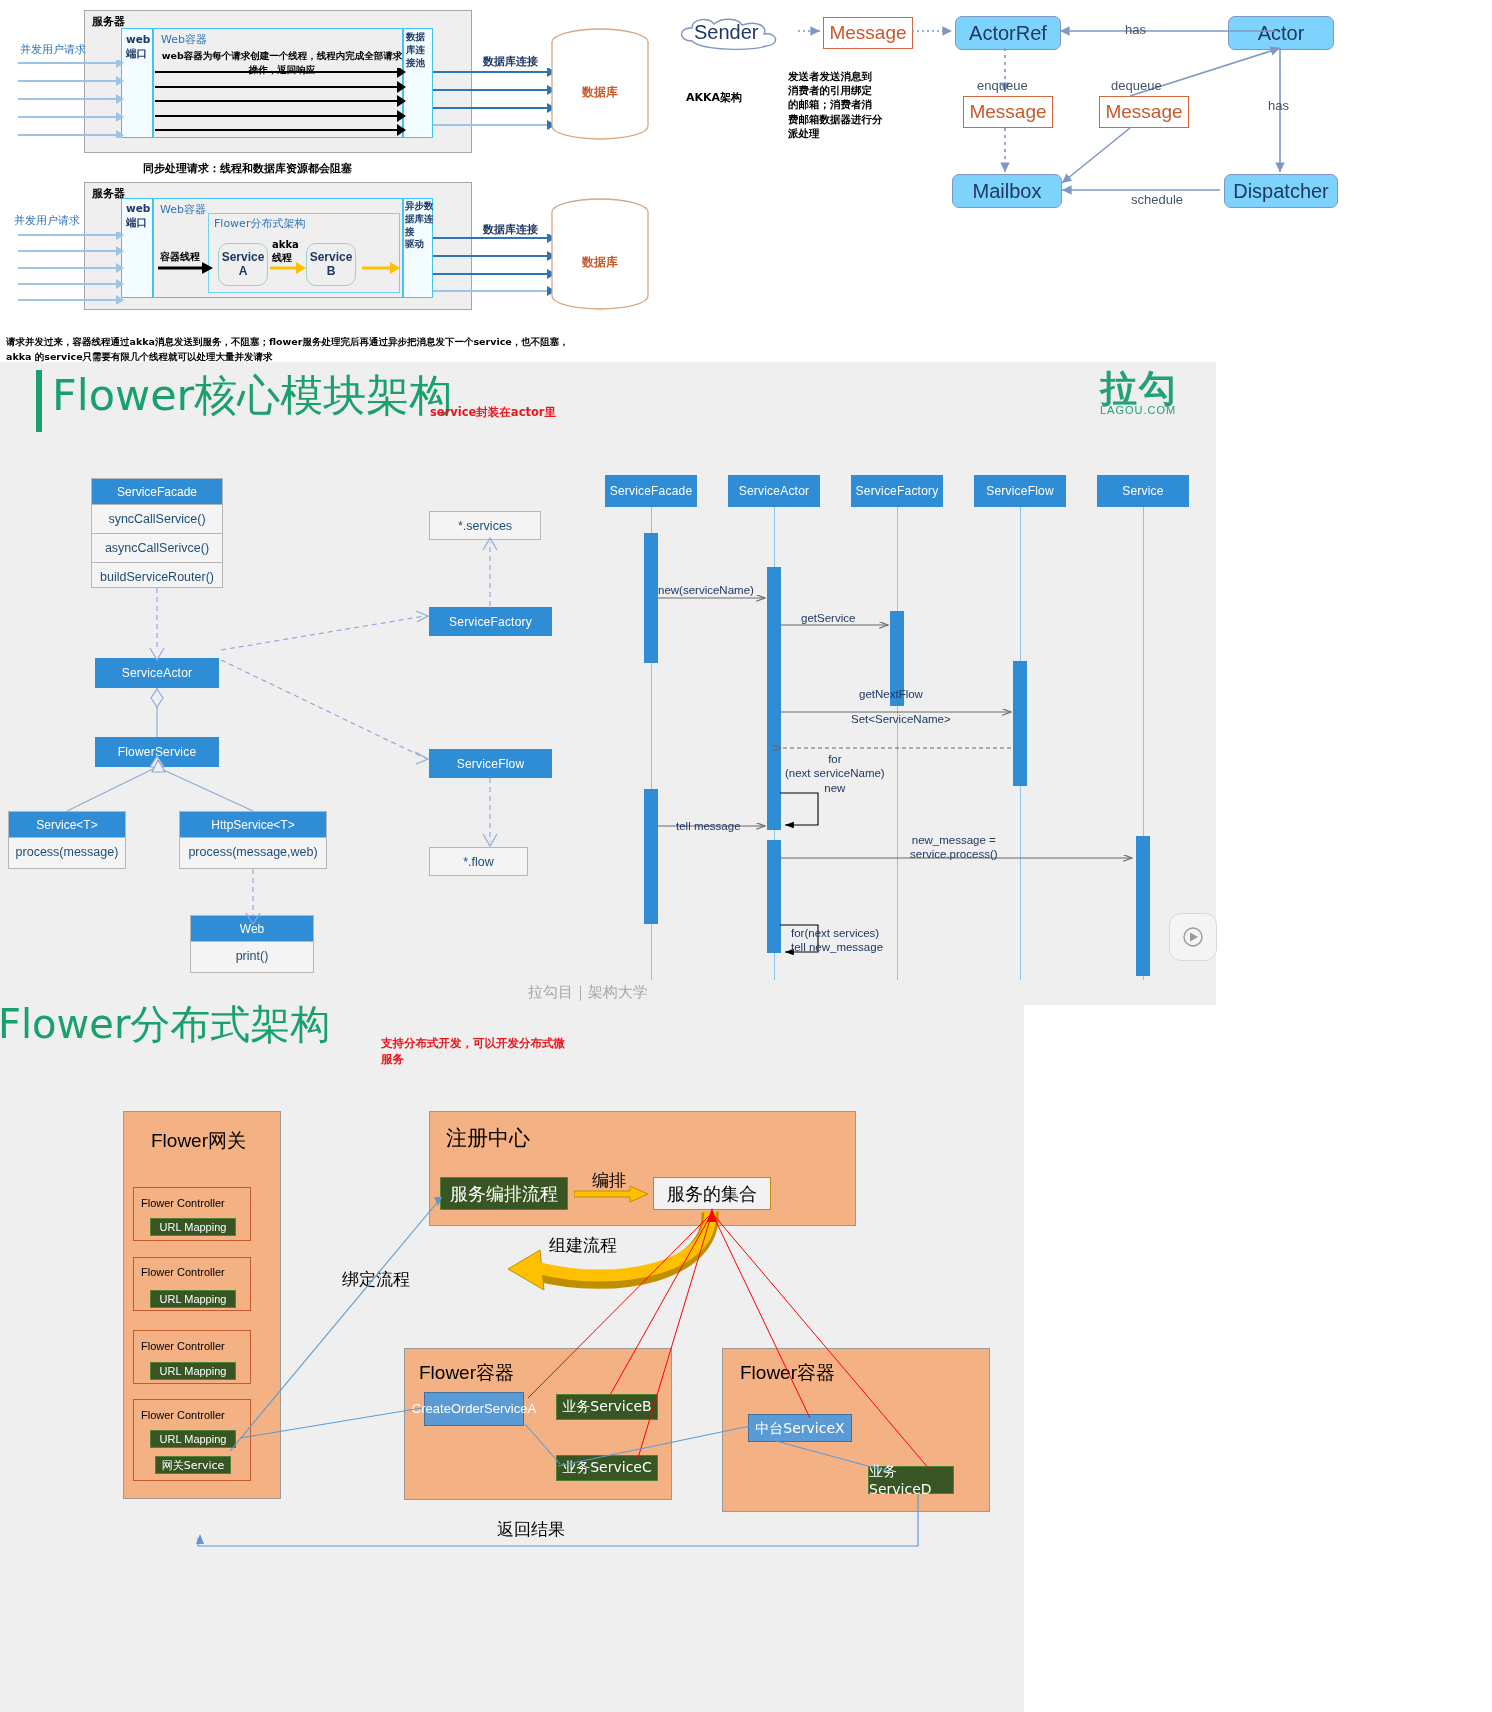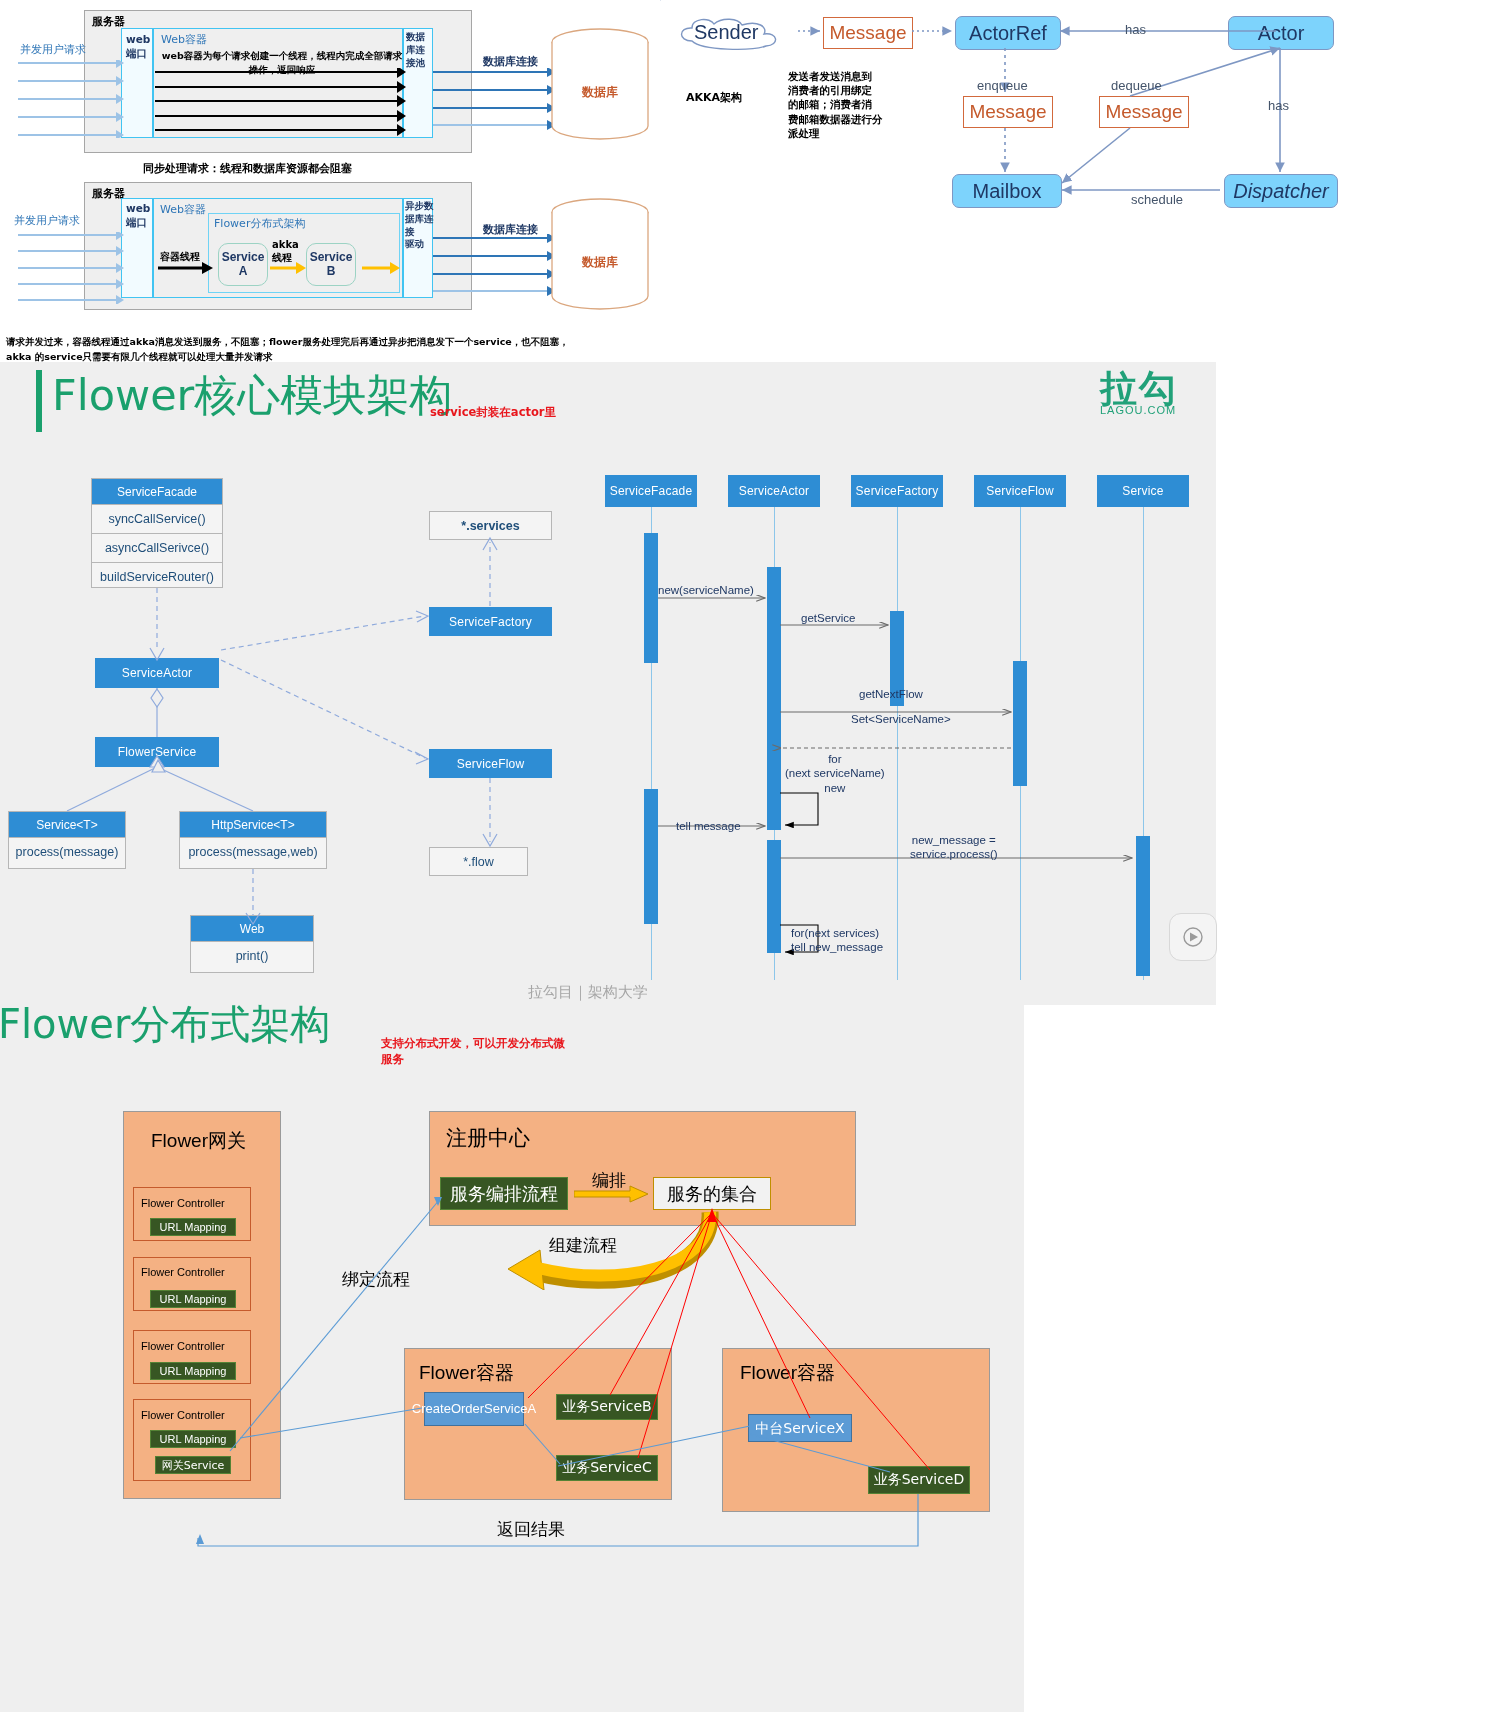--- a/index.html
+++ b/index.html
@@ -255,21 +255,21 @@
   </svg>
 </div>
 <div class="abs" style="left:694px;top:21px;font-size:20px;color:#1f3864;">Sender</div>
 
 <div class="akka-msg" style="left:823px;top:17px;width:88px;height:30px;">Message</div>
 <div class="akka-node" style="left:955px;top:16px;width:104px;height:32px;">ActorRef</div>
 <div class="akka-node" style="left:1228px;top:16px;width:104px;height:32px;">Actor</div>
 <div class="akka-msg" style="left:963px;top:96px;width:88px;height:30px;">Message</div>
 <div class="akka-msg" style="left:1099px;top:96px;width:88px;height:30px;">Message</div>
 <div class="akka-node" style="left:952px;top:174px;width:108px;height:32px;">Mailbox</div>
-<div class="akka-node" style="left:1224px;top:174px;width:112px;height:32px;font-style:italic;">Dispatcher</div>
+<div class="akka-node" style="left:1224px;top:174px;width:112px;height:32px;">Dispatcher</div>
 
 <div class="abs" style="left:660px;top:0px;">
   <svg width="832" height="220">
     <defs>
       <marker id="ah" markerWidth="8" markerHeight="8" refX="6" refY="3" orient="auto">
         <path d="M0,0 L6,3 L0,6 z" fill="#7e97c3"></path>
       </marker>
     </defs>
     <g stroke="#7e97c3" stroke-width="1.6" fill="none" marker-end="url(#ah)">
       <path d="M138,31 H160" stroke-dasharray="2,3"></path>
@@ -322,21 +322,21 @@
 </div>
 <div class="cls" style="left:179px;top:811px;width:148px;height:58px;">
   <div class="hd">HttpService&lt;T&gt;</div>
   <div class="mt">process(message,web)</div>
 </div>
 <div class="cls" style="left:190px;top:915px;width:124px;height:58px;">
   <div class="hd">Web</div>
   <div class="mt">print()</div>
 </div>
 
-<div class="whitebox" style="left:429px;top:511px;width:123px;height:29px;font-weight:bold;">*.services</div>
+<div class="whitebox" style="left:429px;top:511px;width:112px;height:29px;">*.services</div>
 <div class="bluebox" style="left:429px;top:607px;width:123px;height:29px;">ServiceFactory</div>
 <div class="bluebox" style="left:429px;top:749px;width:123px;height:29px;">ServiceFlow</div>
 <div class="whitebox" style="left:429px;top:847px;width:99px;height:29px;">*.flow</div>
 
 <div class="abs" style="left:0px;top:470px;">
   <svg width="600" height="520">
     <g stroke="#8faadc" stroke-width="1.2" fill="none">
 
       <path d="M157,118 V180" stroke-dasharray="5,4"></path>
       <path d="M150,178 L157,190 L164,178" fill="none"></path>
@@ -498,21 +498,21 @@
 
 <div class="orange" style="left:404px;top:1348px;width:268px;height:152px;"></div>
 <div class="plaincn" style="left:419px;top:1360px;font-size:19px;">Flower容器</div>
 <div class="blueserv" style="left:424px;top:1392px;width:100px;height:34px;">CreateOrderServiceA</div>
 <div class="green cn" style="left:556px;top:1394px;width:102px;height:26px;font-size:14px;">业务ServiceB</div>
 <div class="green cn" style="left:556px;top:1455px;width:102px;height:26px;font-size:14px;">业务ServiceC</div>
 
 <div class="orange" style="left:722px;top:1348px;width:268px;height:164px;"></div>
 <div class="plaincn" style="left:740px;top:1360px;font-size:19px;">Flower容器</div>
 <div class="blueserv cn" style="left:748px;top:1414px;width:104px;height:28px;font-size:14px;">中台ServiceX</div>
-<div class="green cn" style="left:868px;top:1466px;width:102px;height:28px;font-size:14px;">业务ServiceD</div>
+<div class="green cn" style="left:868px;top:1466px;width:86px;height:28px;font-size:14px;">业务ServiceD</div>
 
 <div class="abs" style="left:400px;top:1200px;">
   <svg width="620" height="300">
     <g stroke="#ff0000" stroke-width="1" fill="none">
       <path d="M312,13 L128,198"></path>
       <path d="M312,13 L210,195"></path>
       <path d="M312,13 L238,258"></path>
       <path d="M312,13 L410,218"></path>
       <path d="M312,13 L530,270"></path>
     </g>

